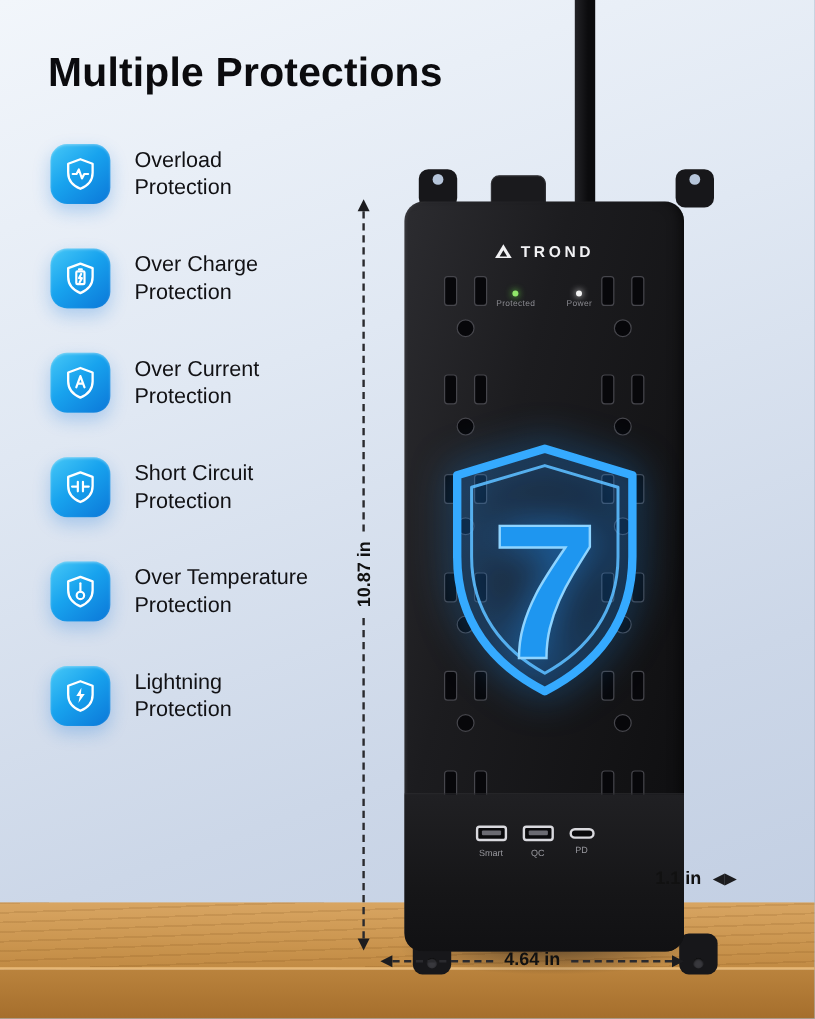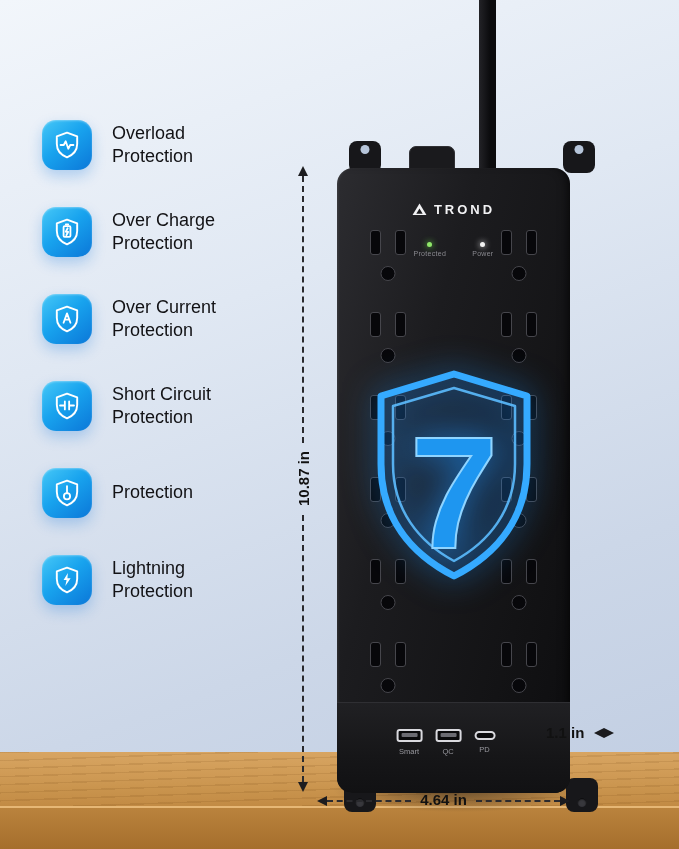--- a/index.html
+++ b/index.html
@@ -106,21 +106,21 @@
   .shield7{
     position:absolute; left:28px; top:200px; z-index:5;
     filter:drop-shadow(0 0 16px rgba(30,150,255,.65));
   }
   .shield-outer{ fill:rgba(40,140,255,.10); stroke:#35aaff; stroke-width:7; stroke-linejoin:round; }
   .shield-inner{ fill:none; stroke:#5cbcff; stroke-width:2.5; stroke-linejoin:round; opacity:.9; }
   .shield-num{ font-family:"Liberation Sans",sans-serif; font-size:160px; font-weight:bold;
     fill:#1e96f0; stroke:#8fd4ff; stroke-width:2; }
 
   .usb-panel{
-    position:absolute; left:0; right:0; bottom:0; height:91px;
+    position:absolute; left:0; right:0; bottom:0; height:132px;
     border-top:1px solid #2f2f33; border-radius:0 0 15px 15px;
     background:linear-gradient(180deg,#202023,#161618 60%,#111113);
   }
   .ports{ position:absolute; top:26px; left:50%; transform:translateX(-58%); display:flex; gap:13px; }
   .port-group{ display:flex; flex-direction:column; align-items:center; gap:5px; }
   .usba{ width:26px; height:13px; border:2px solid #d9d9de; border-radius:3px; background:#0a0a0c; position:relative; }
   .usba::after{ content:""; position:absolute; left:3px; right:3px; top:2px; height:4px; background:#6b6b72; border-radius:1px; }
   .usbc{ width:21px; height:9px; border:2px solid #d9d9de; border-radius:6px; background:#0a0a0c; margin-top:2px; }
   .port-label{ font-size:7.5px; color:#98989e; }
 
@@ -144,20 +144,21 @@
   .dim-label-d{ font-size:15px; font-weight:bold; color:#111; white-space:nowrap; }
 </style>
 </head>
 <body>
 
 <div class="canvas">
 
   <div class="wood-top"></div>
   <div class="wood-front"></div>
 
+  <div class="page-title">Multiple Protections</div>
 
   <div class="features">
 
     <div class="feature">
       <div class="ficon">
         <svg viewBox="0 0 28 28" width="30" height="30">
           <path class="shield" d="M14 2.5 L23.5 6 V13 C23.5 18.8 19.6 23.2 14 25.5 C8.4 23.2 4.5 18.8 4.5 13 V6 Z"></path>
           <polyline class="st" points="8 14 11 14 12.8 10.5 15.2 17.5 17 14 20 14"></polyline>
         </svg>
       </div>
@@ -210,20 +211,21 @@
 
     <div class="feature">
       <div class="ficon">
         <svg viewBox="0 0 28 28" width="30" height="30">
           <path class="shield" d="M14 2.5 L23.5 6 V13 C23.5 18.8 19.6 23.2 14 25.5 C8.4 23.2 4.5 18.8 4.5 13 V6 Z"></path>
           <path class="st" d="M14 7.5 V14.2"></path>
           <circle class="st" cx="14" cy="17" r="2.9"></circle>
         </svg>
       </div>
       <div class="ftext">
+        <div>Over Temperature</div>
         <div>Protection</div>
       </div>
     </div>
 
     <div class="feature">
       <div class="ficon">
         <svg viewBox="0 0 28 28" width="30" height="30">
           <path class="shield" d="M14 2.5 L23.5 6 V13 C23.5 18.8 19.6 23.2 14 25.5 C8.4 23.2 4.5 18.8 4.5 13 V6 Z"></path>
           <path class="fillw" d="M14.8 7.5 L10.8 14 H13.6 L12.4 19.5 L17.4 12.4 H14.4 Z"></path>
         </svg>

